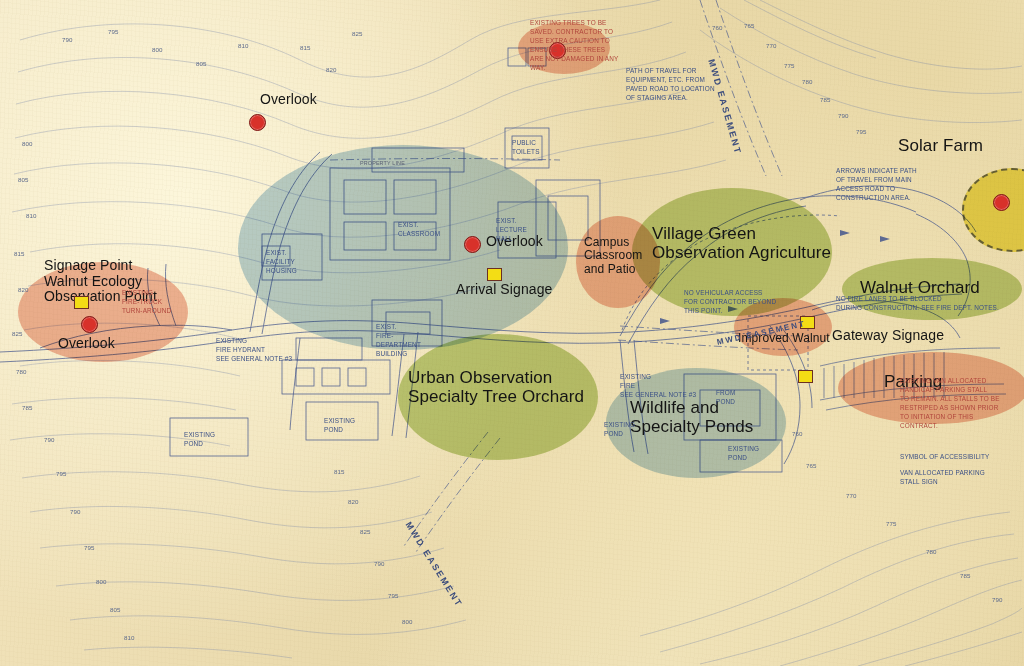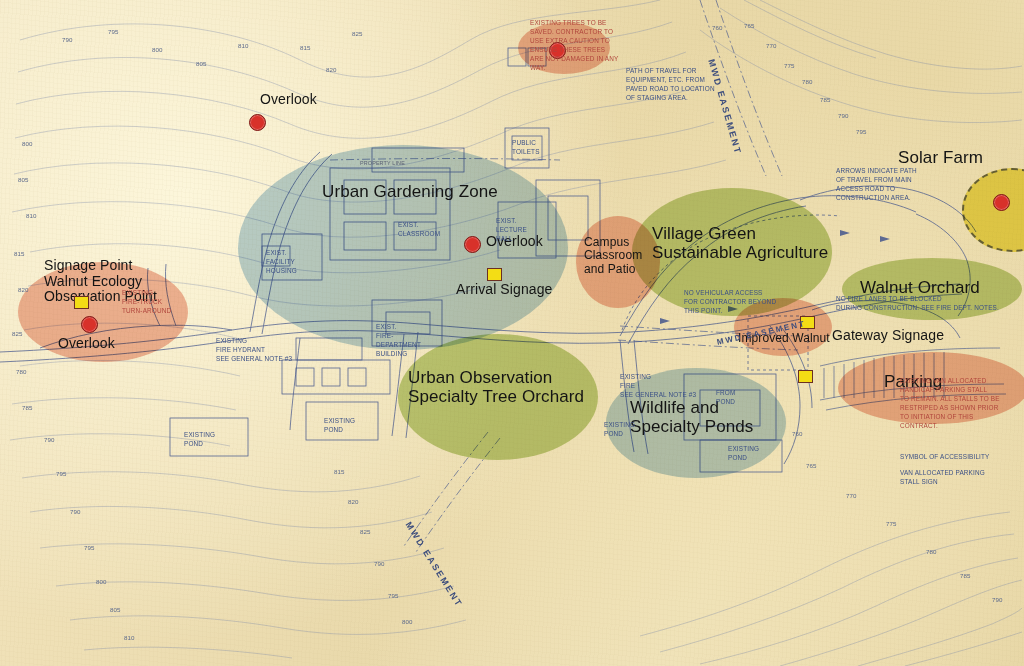--- a/index.html
+++ b/index.html
@@ -254,30 +254,29 @@
   <svg style="position:absolute;inset:0;">
     <g stroke="#44568d" fill="none" stroke-width="0.7" opacity="0.55">
       <circle cx="340" cy="124" r="22"></circle>
       <circle cx="404" cy="100" r="30"></circle>
       <circle cx="452" cy="88" r="28"></circle>
       <circle cx="480" cy="118" r="32"></circle>
       <circle cx="352" cy="148" r="14"></circle>
     </g>
   </svg>
 
-  <div class="zlabel big" style="left:322px; top:182px;">Urban Gardening Zone</div>
   <div class="zlabel big" style="left:652px; top:224px;">Village Green
-Sustainable Agriculture</div>
+Observation Agriculture</div>
   <div class="zlabel big" style="left:408px; top:368px;">Urban Observation
 Specialty Tree Orchard</div>
   <div class="zlabel big" style="left:630px; top:398px;">Wildlife and
 Specialty Ponds</div>
   <div class="zlabel big" style="left:860px; top:278px;">Walnut Orchard</div>
   <div class="zlabel big" style="left:884px; top:372px;">Parking</div>
-  <div class="zlabel big" style="left:898px; top:148px;">Solar Farm</div>
+  <div class="zlabel big" style="left:898px; top:136px;">Solar Farm</div>
   <div class="zlabel mid" style="left:44px;  top:258px;">Signage Point
 Walnut Ecology
 Observation Point</div>
   <div class="zlabel small" style="left:584px; top:236px;">Campus
 Classroom
 and Patio</div>
   <div class="zlabel small" style="left:738px; top:332px;">Improved Walnut</div>
 
   <div class="zlabel mid" style="left:260px; top:92px;">Overlook</div>
   <div class="zlabel mid" style="left:486px; top:234px;">Overlook</div>

